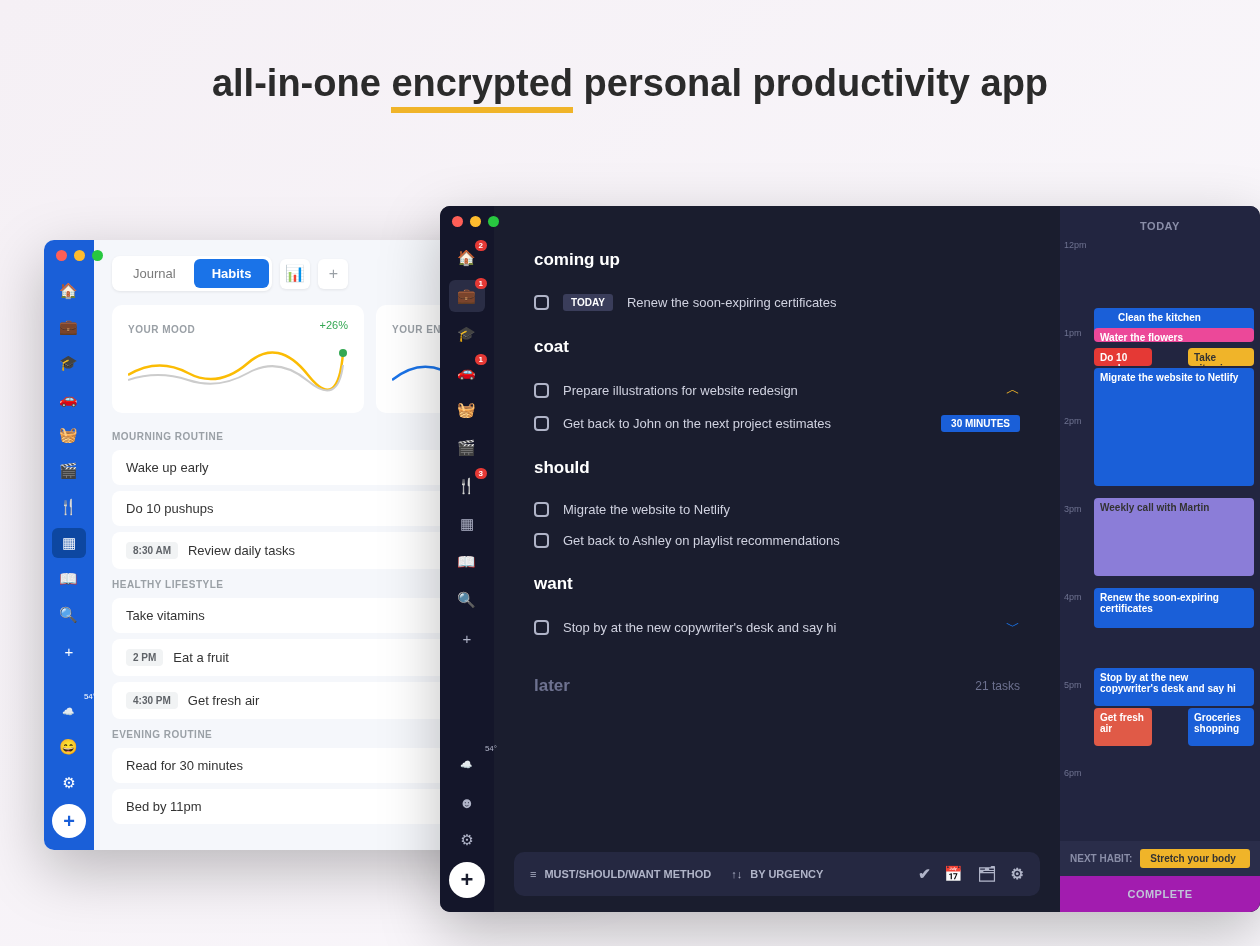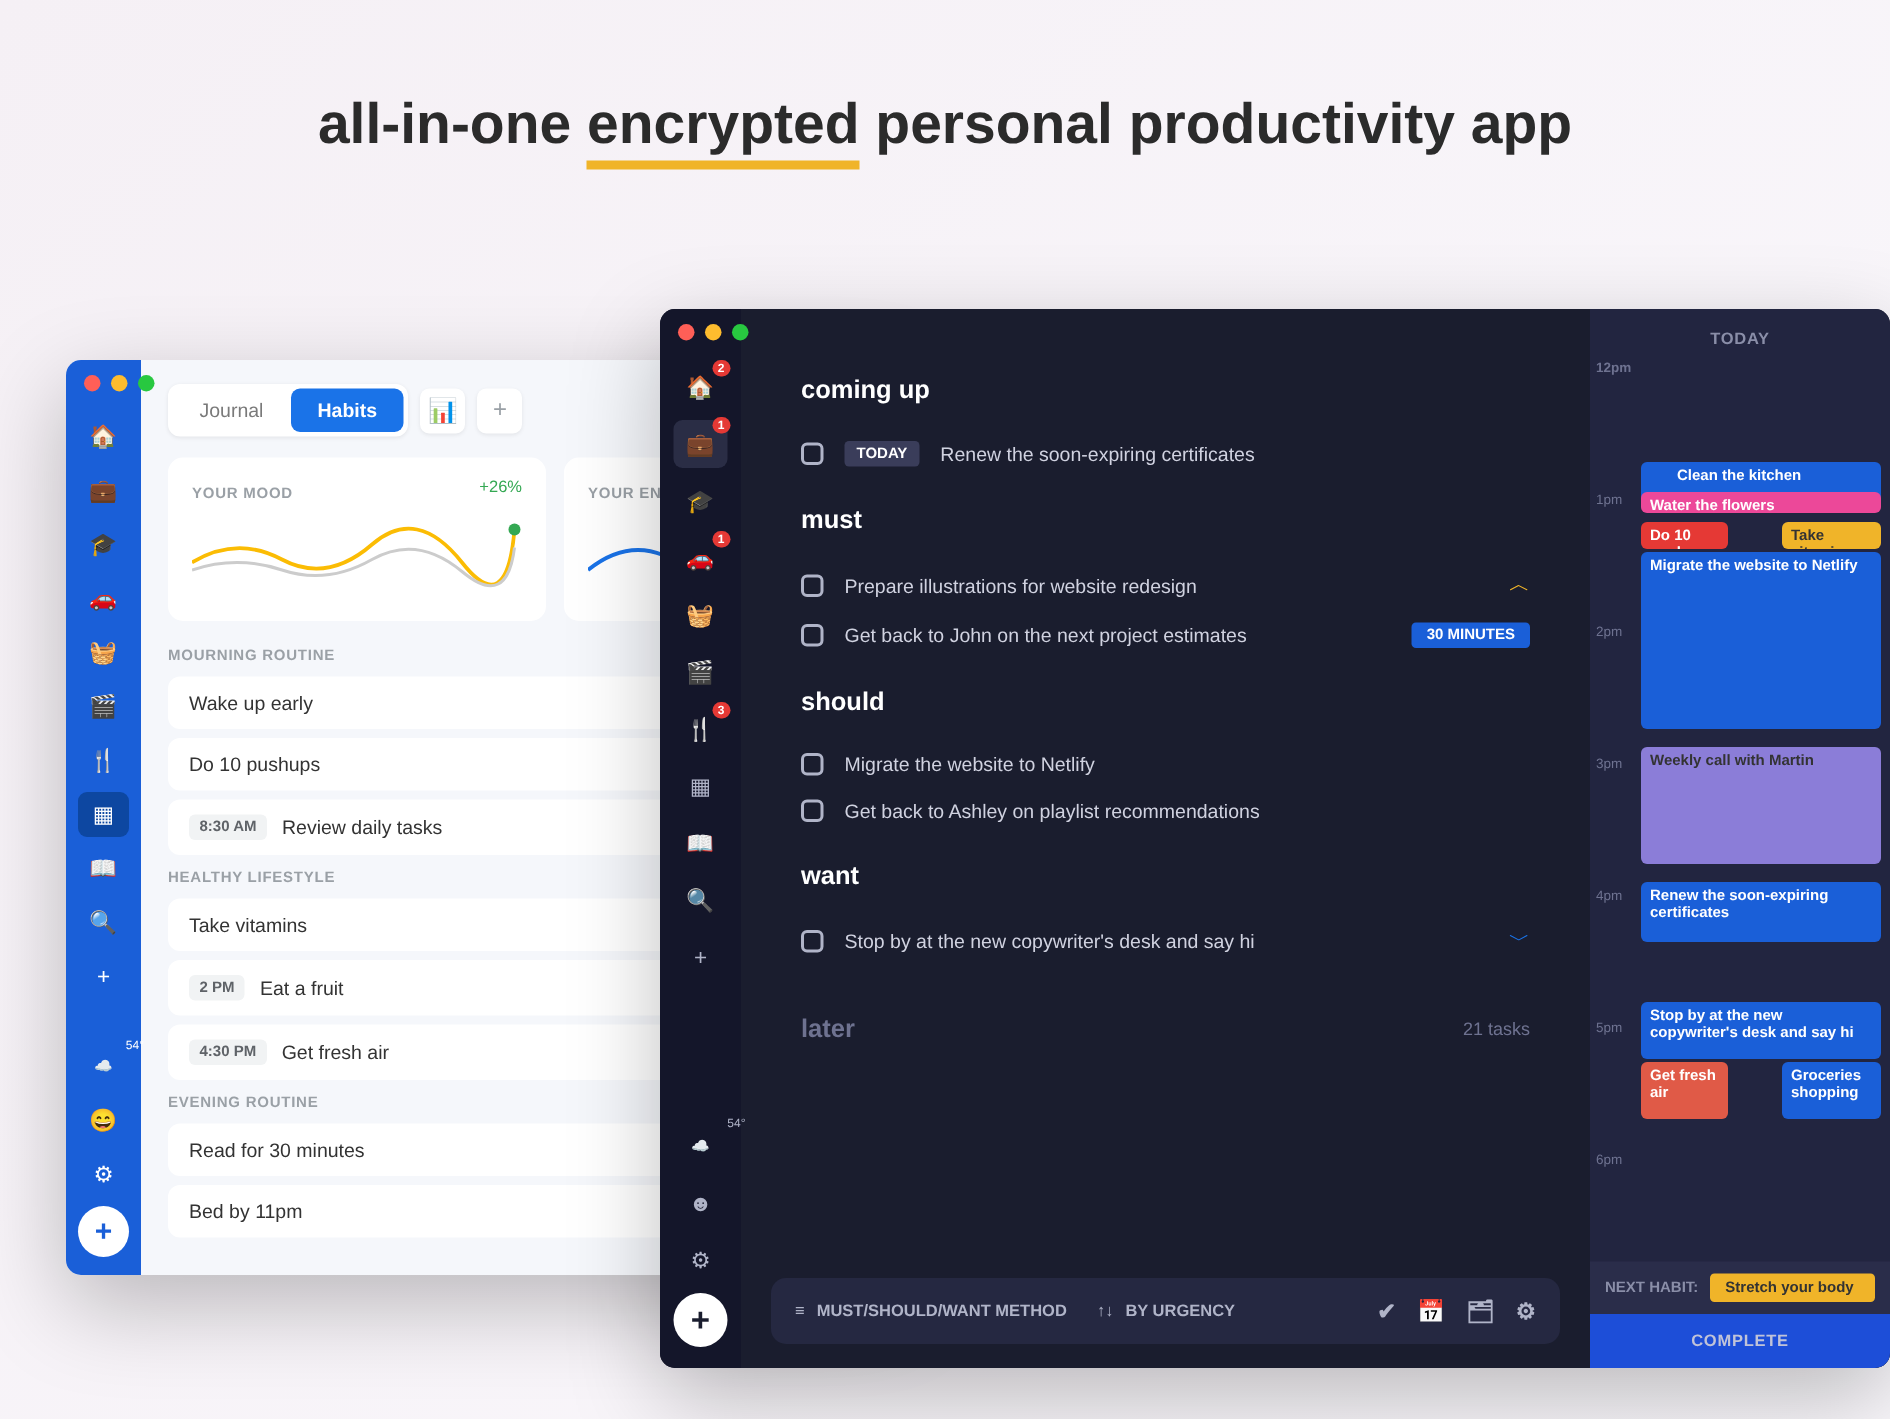--- a/index.html
+++ b/index.html
@@ -73,21 +73,21 @@
 
 .cal{position:absolute;right:0;top:0;bottom:0;width:200px;background:#222540;color:#c0c3d8;overflow:hidden}
 .cal-head{text-align:center;font-size:11px;font-weight:700;padding:14px 0 8px;letter-spacing:.5px;color:#8a8ea8}
 .cal-body{position:relative;height:560px}
 .hour-label{position:absolute;left:4px;font-size:9px;color:#6e7290}
 .evt{position:absolute;left:34px;right:6px;border-radius:4px;padding:4px 6px;font-size:10px;font-weight:600;color:#fff;overflow:hidden}
 .evt.half{right:108px}.evt.half2{left:128px;right:6px}
 .next-habit{position:absolute;left:0;right:0;bottom:36px;background:#2a2d4a;padding:8px 10px;font-size:10px;display:flex;align-items:center;gap:8px}
 .next-habit .nhl{color:#8a8ea8;font-weight:700}
 .next-habit .nhp{background:#f0b429;color:#333;padding:4px 10px;border-radius:3px;font-weight:700;flex:1}
-.complete-bar{position:absolute;left:0;right:0;bottom:0;height:36px;background:#1d4ed8;display:flex;align-items:center;justify-content:center;font-size:11px;font-weight:700;color:#c0c3d8;cursor:pointer;letter-spacing:.5px}
+.complete-bar{position:absolute;left:0;right:0;bottom:0;height:36px;background:#a21caf;display:flex;align-items:center;justify-content:center;font-size:11px;font-weight:700;color:#c0c3d8;cursor:pointer;letter-spacing:.5px}
 </style>
 </head>
 <body>
 
 <div class="tagline">
   <span>all-in-one </span><span class="highlight">encrypted</span><span> personal productivity app</span>
 </div>
 
 <div class="window win-light">
   <div class="traffic">
@@ -228,21 +228,21 @@
     <div class="sbi">⚙</div>
     <div class="add-btn">+</div>
   </div>
   <div class="content" id="dark-content">
       <div class="grp-title">coming up</div>
       <div class="task">
         <span class="cb"></span>
         <span class="tag">TODAY</span>
         <span>Renew the soon-expiring certificates</span>
       </div>
-      <div class="grp-title">must</div>
+      <div class="grp-title">coat</div>
       <div class="task">
         <span class="cb"></span>
         <span>Prepare illustrations for website redesign</span>
         <span class="chev up">︿</span>
       </div>
       <div class="task">
         <span class="cb"></span>
         <span>Get back to John on the next project estimates</span>
         <span class="dur">30 MINUTES</span>
       </div>
@@ -278,21 +278,21 @@
     <div class="icons">
       <span>✔</span>
       <span class="on">📅</span>
       <span>🗂</span>
       <span>⚙</span>
     </div>
   </div>
   <div class="cal">
     <div class="cal-head">TODAY</div>
     <div class="cal-body" id="cal-body">
-        <div class="hour-label" style="top: 0px; font-weight: bold;">12pm</div>
+        <div class="hour-label" style="top: 0px;">12pm</div>
         <div class="hour-label" style="top: 88px;">1pm</div>
         <div class="hour-label" style="top: 176px;">2pm</div>
         <div class="hour-label" style="top: 264px;">3pm</div>
         <div class="hour-label" style="top: 352px;">4pm</div>
         <div class="hour-label" style="top: 440px;">5pm</div>
         <div class="hour-label" style="top: 528px;">6pm</div>
         <div class="evt" style="top: 68px; height: 28px; background: rgb(26, 95, 216); padding-left: 24px;">Clean the kitchen</div>
         <div class="evt" style="top: 88px; height: 14px; background: #ec4899;">Water the flowers</div>
         <div class="evt half" style="top: 108px; height: 18px; background: rgb(229, 57, 53);">Do 10 pushups</div>
         <div class="evt half2" style="top: 108px; height: 18px; background: rgb(240, 180, 41); color: rgb(51, 51, 51);">Take vitamins</div>

